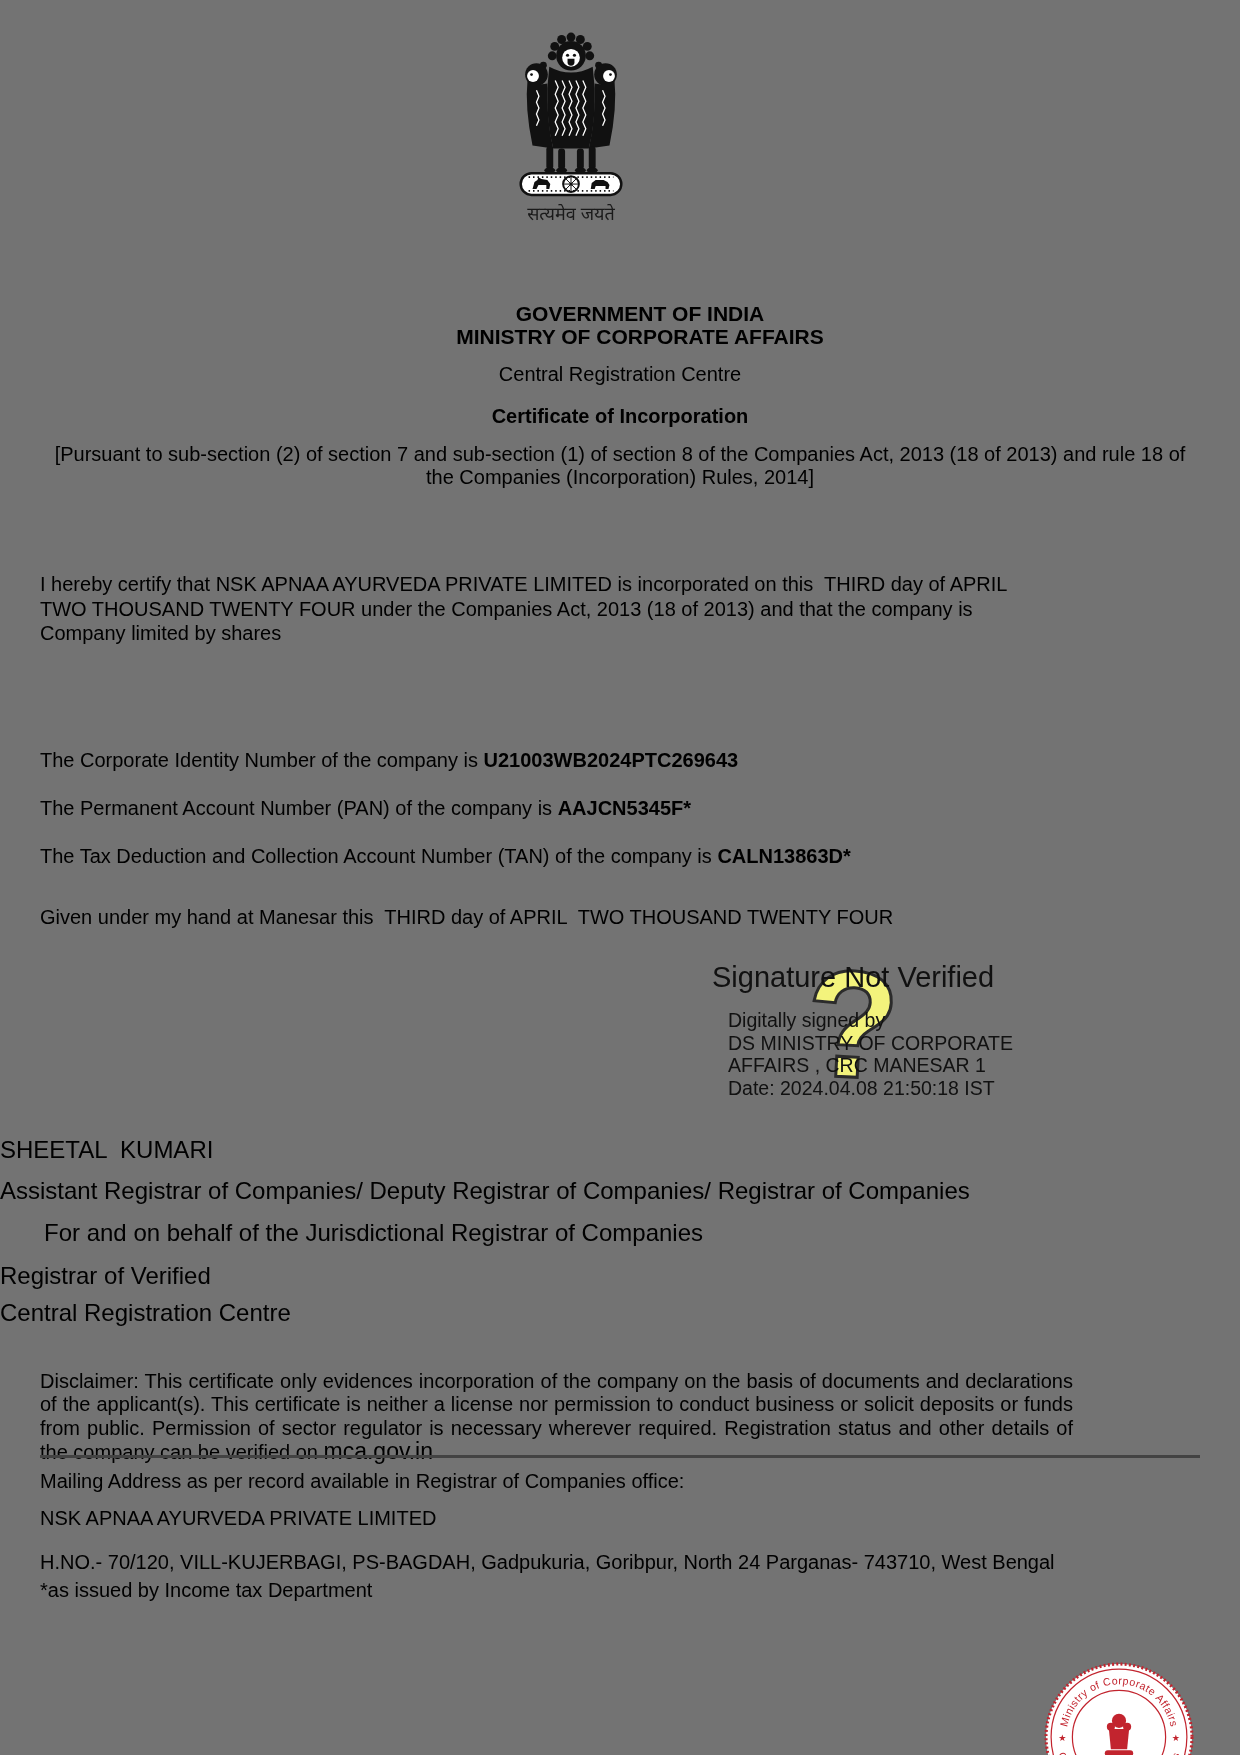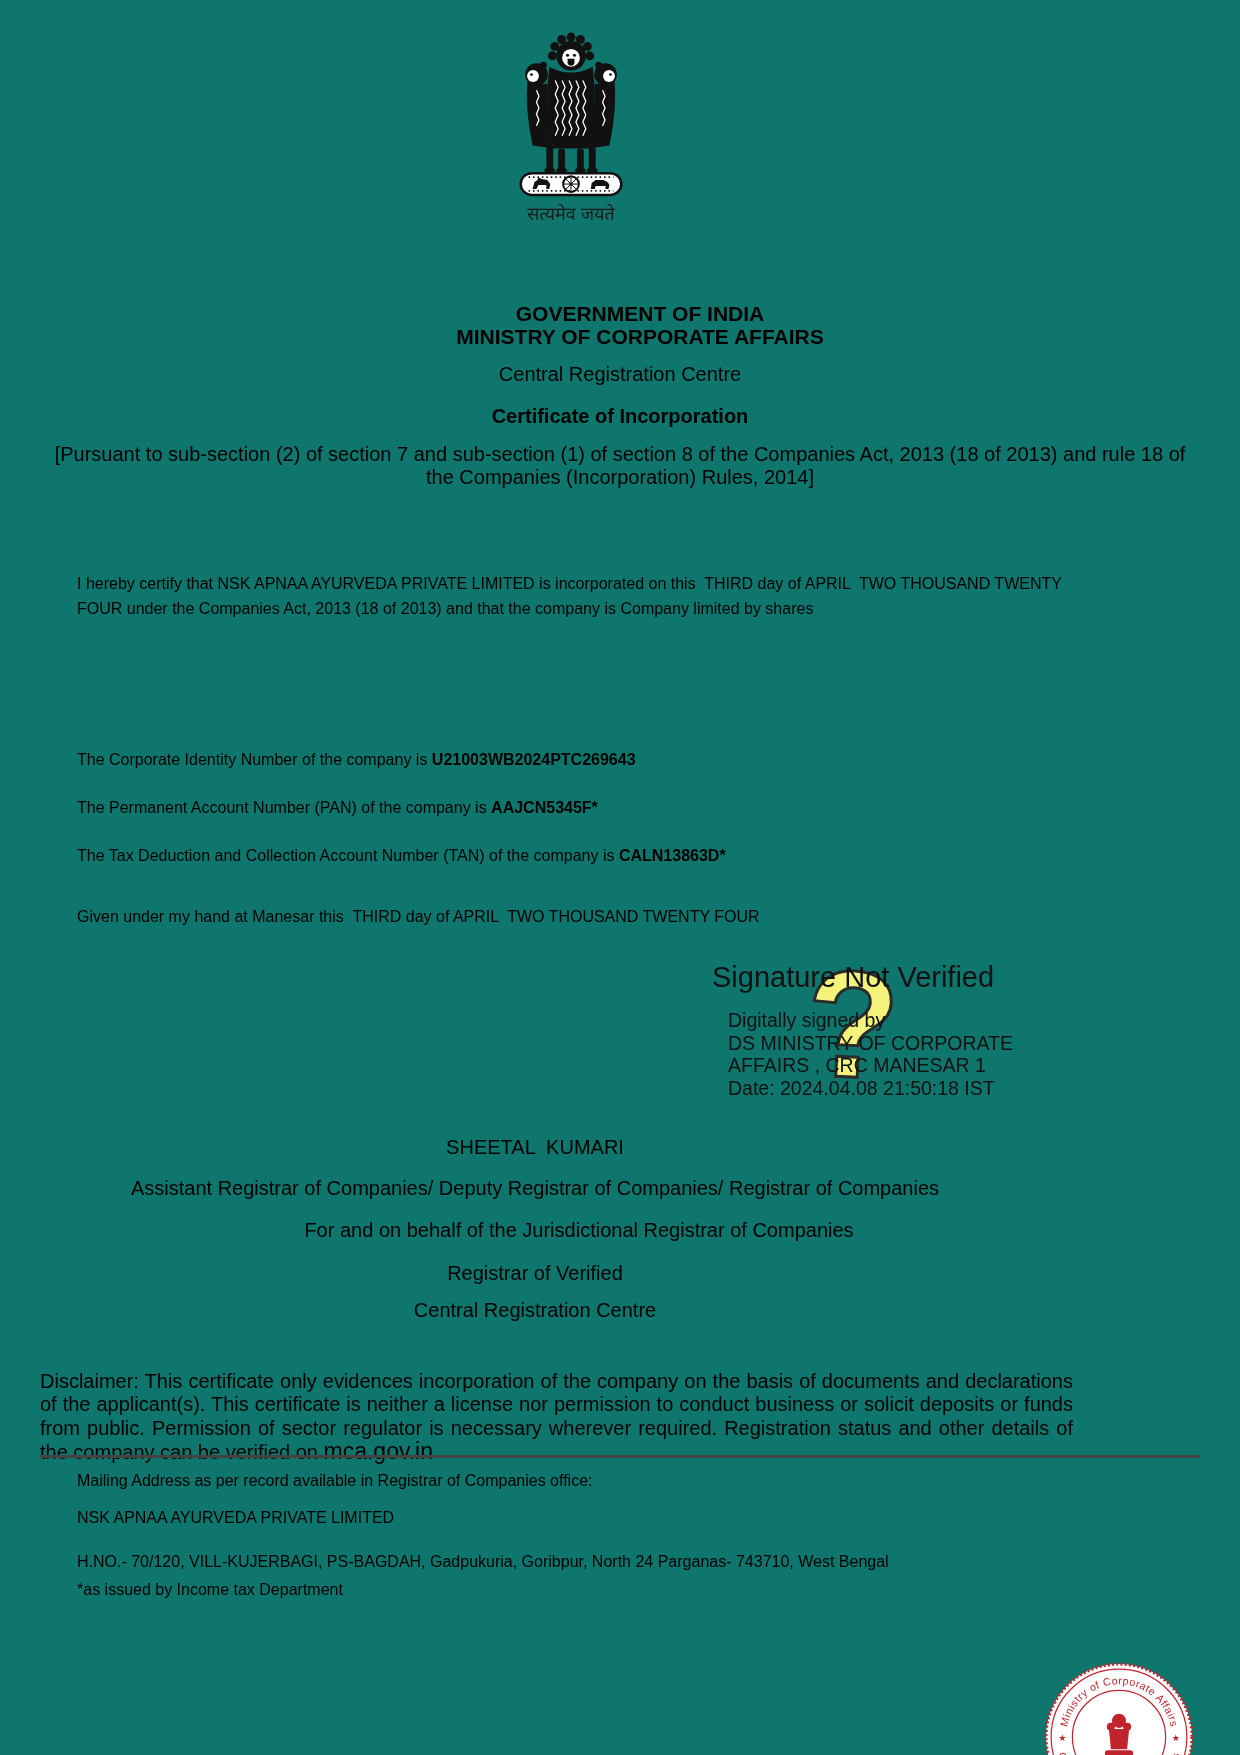--- a/index.html
+++ b/index.html
@@ -1,23 +1,23 @@
 <!DOCTYPE html>
 <html><head>
 <meta charset="utf-8">
 <style>
   html,body{margin:0;padding:0;background:#888;}
   .page{
     position:relative;width:1240px;height:1755px;margin:0 auto;
-    background:#0f766e;overflow:hidden;color:#000;
+    background:#737373;overflow:hidden;color:#000;
     font-family:"Liberation Sans", sans-serif;
   }
   .abs{position:absolute;}
   .center{left:0;width:1240px;text-align:center;}
-  .body-txt{font-size:16px;line-height:24.5px;margin-left:37px;}
+  .body-txt{font-size:20px;line-height:24.5px;}
   
   .emblem{left:497px;top:28px;width:148px;height:172px;}
   .emblem-caption{left:447px;top:201px;width:248px;text-align:center;font-size:18px;color:#1a1a1a;}
   
   .gov-header{top:302px;font-size:21px;line-height:23px;font-weight:bold;padding-left:20px;}
   .crc-line{top:363px;font-size:20px;}
   .cert-title{top:405px;font-size:20px;font-weight:bold;}
   .pursuant{left:40px;top:443px;width:1160px;text-align:center;font-size:20px;line-height:23px;}
   
   .certify{left:40px;top:572px;width:1005px;white-space:pre-wrap;}
@@ -28,21 +28,21 @@
   
   .sig-badge{
     left:806px;top:948px;z-index:1;
     font-size:152px;line-height:1;font-weight:bold;
     color:#f3f37c;-webkit-text-stroke:3px #2b2b2b;
     transform:rotate(3deg);
   }
   .sig-status{left:712px;top:961px;z-index:2;font-size:29px;color:#111;}
   .sig-details{left:712px;top:1009px;z-index:2;font-size:19.5px;line-height:22.5px;color:#111;margin-left:16px;}
   
-  .sg{left:0;width:1070px;text-align:center;font-size:20px;}
+  .sg{left:0;width:1070px;text-align:left;font-size:24px;}
   .sg-name{top:1136px;white-space:pre;}
   .sg-t1{top:1177px;}
   .sg-t2{top:1219px;margin-left:44px;}
   .sg-t3{top:1262px;}
   .sg-t4{top:1299px;}
   
   .disclaimer{left:40px;top:1370px;width:1033px;text-align:justify;font-size:20px;line-height:23.3px;}
   .mca{font-size:23px;}
   .rule{left:40px;top:1455px;width:1160px;height:3px;background:#434343;}
   .mail-head{left:40px;top:1469px;}

